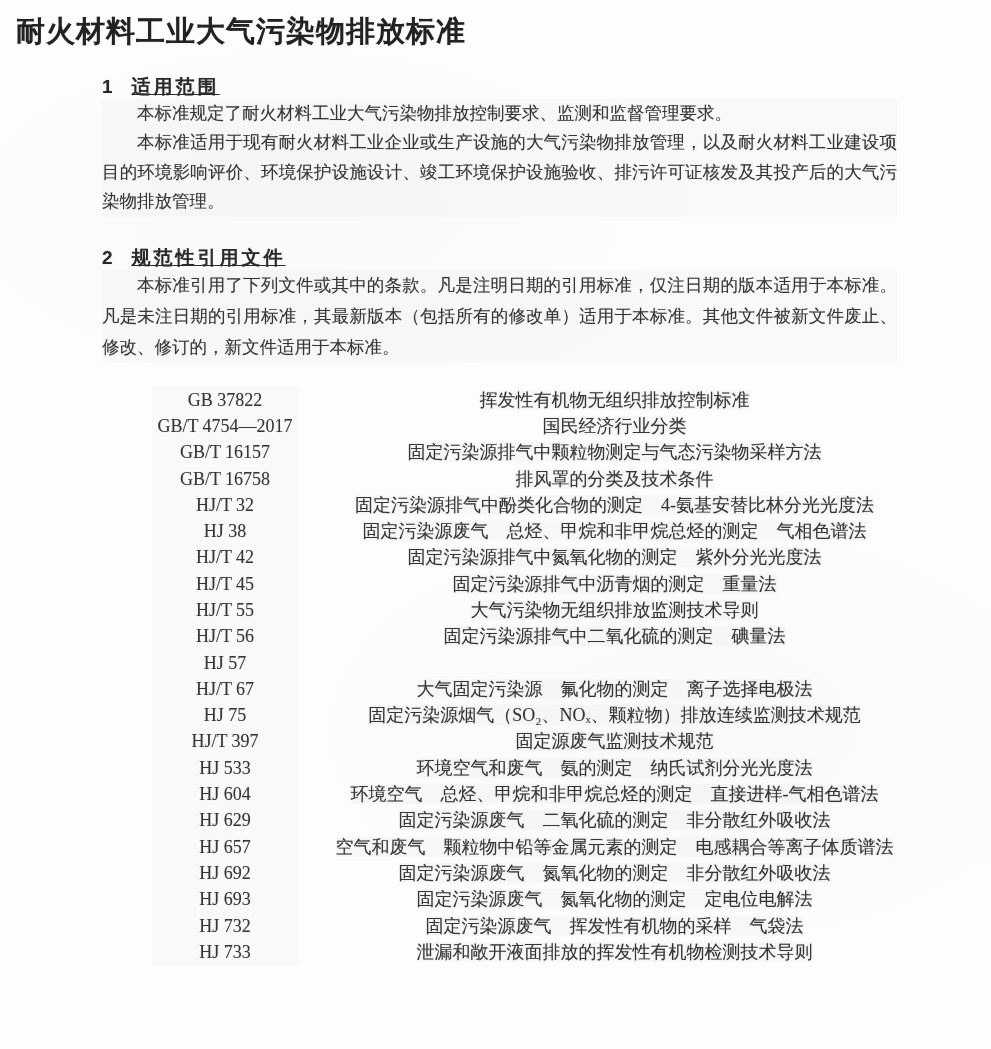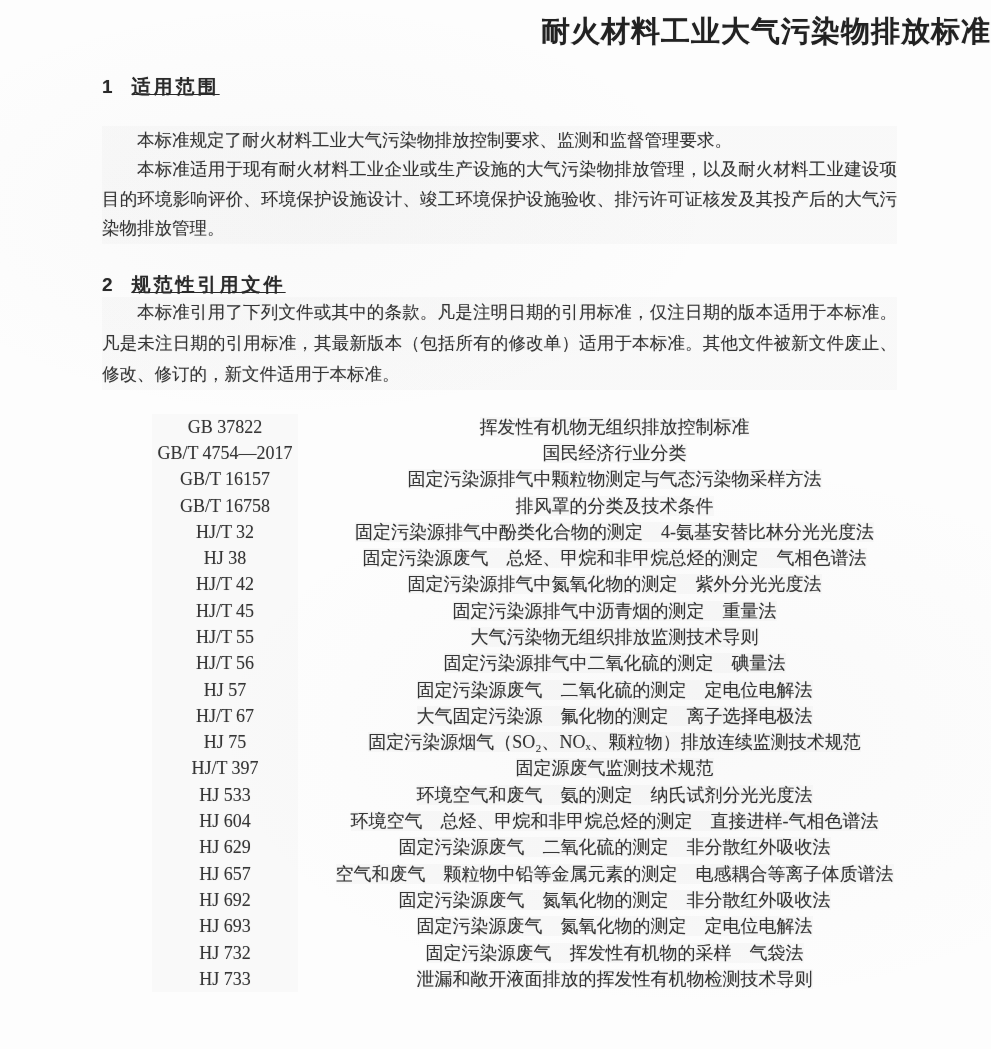--- a/index.html
+++ b/index.html
@@ -9,28 +9,29 @@
     background:#fdfdfd;
     background-image:
       radial-gradient(ellipse 600px 300px at 30% 20%, rgba(150,150,150,0.04), rgba(0,0,0,0) 70%),
       radial-gradient(ellipse 700px 400px at 70% 70%, rgba(150,150,150,0.035), rgba(0,0,0,0) 70%);
     overflow:hidden;
     font-family:"Liberation Serif", serif;
     color:#333;
   }
   .doc-title{
     margin:12px 0 0 0;
-    text-align:right;
+    text-align:left;
     font-family:"Liberation Sans", sans-serif;
     font-weight:bold;
     font-size:29px;
     line-height:38px;
     letter-spacing:1px;
     color:#222;
     text-shadow:0 0 1px rgba(90,90,90,0.45);
+    padding-left:16px;
   }
   .sec-heading{
     margin-left:102px;
     font-family:"Liberation Sans", sans-serif;
     font-weight:bold;
     font-size:19px;
     line-height:24px;
     color:#2a2a2a;
     text-shadow:0 0 1px rgba(90,90,90,0.4);
     text-decoration:underline;
@@ -38,21 +39,21 @@
   .sec-heading .sec-num{display:inline-block;margin-right:19px;}
   .sec-heading .sec-label{letter-spacing:3px;}
   .h1{margin-top:25px;}
   .h2{margin-top:29px;}
   .para{
     margin:0 94px 0 102px;
     font-size:17.5px;
     color:#363636;
     text-shadow:0 0 1px rgba(100,100,100,0.4);
   }
-  .para.s1{margin-top:27px;}
+  .para.s1{}
   .para.s1 .pline{line-height:29.4px;}
   .para.s2{}
   .para.s2 .pline{line-height:31px;}
   .pline{
     text-align:justify;
     background:linear-gradient(rgba(150,150,150,0.045), rgba(150,150,150,0.045));
   }
   .pline.indent{text-indent:35px;}
   .pline.full{text-align-last:justify;}
   .ref-list{
@@ -130,21 +131,20 @@
     <div class="ref-row">
         <div class="ref-code">HJ/T 55</div>
         <div class="ref-title"><span>大气污染物无组织排放监测技术导则</span></div>
       </div>
     <div class="ref-row">
         <div class="ref-code">HJ/T 56</div>
         <div class="ref-title"><span>固定污染源排气中二氧化硫的测定　碘量法</span></div>
       </div>
     <div class="ref-row">
         <div class="ref-code">HJ 57</div>
-        <div class="ref-title"><span>固定污染源废气　二氧化硫的测定　定电位电解法</span></div>
       </div>
     <div class="ref-row">
         <div class="ref-code">HJ/T 67</div>
         <div class="ref-title"><span>大气固定污染源　氟化物的测定　离子选择电极法</span></div>
       </div>
     <div class="ref-row">
         <div class="ref-code">HJ 75</div>
         <div class="ref-title"><span>固定污染源烟气（SO₂、NOₓ、颗粒物）排放连续监测技术规范</span></div>
       </div>
     <div class="ref-row">

